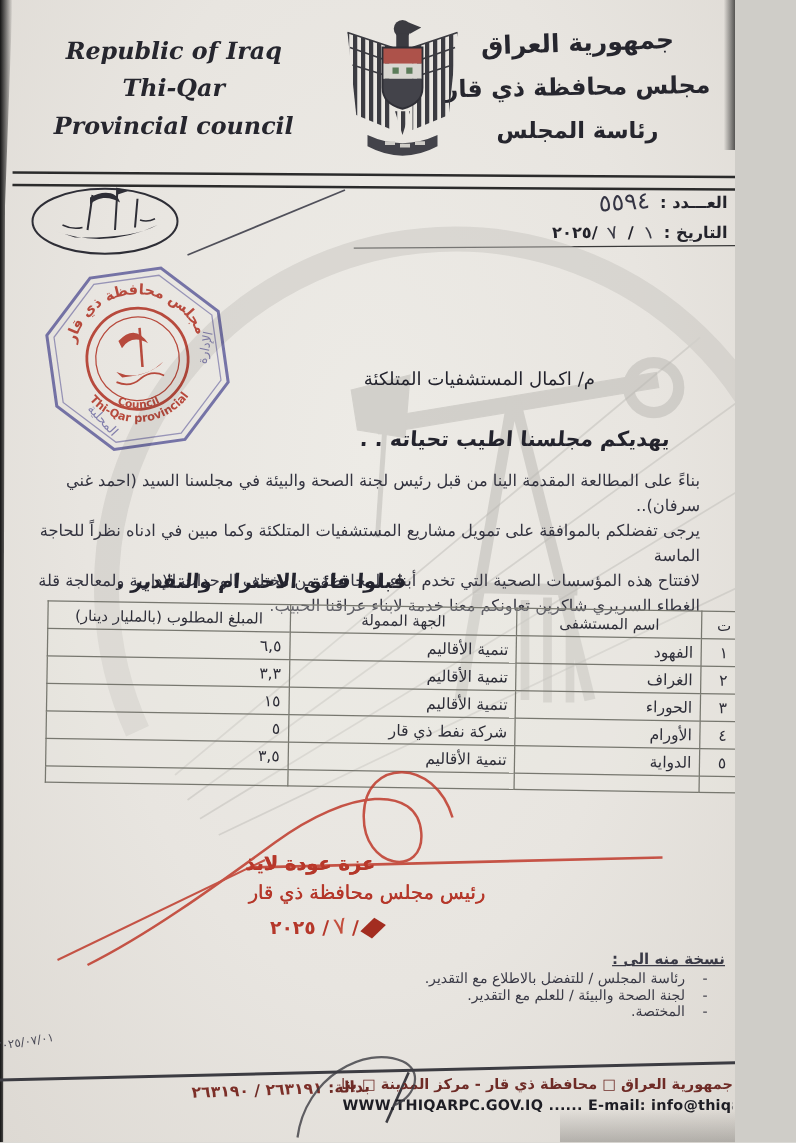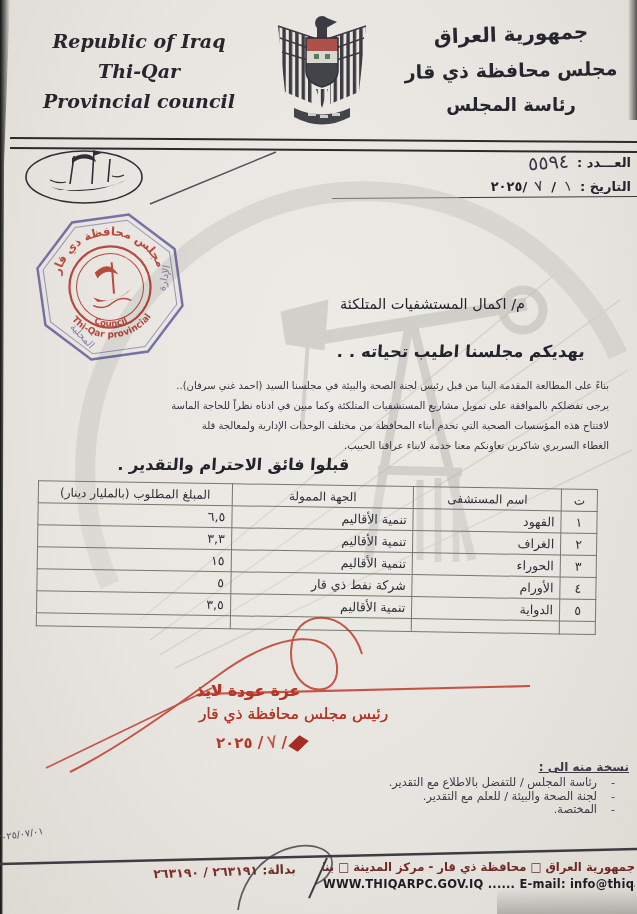--- a/index.html
+++ b/index.html
@@ -1,17 +1,17 @@
 <!DOCTYPE html>
 <html lang="ar"><head>
 <meta charset="utf-8">
 <style>
   html,body{margin:0;padding:0;}
   body{width:637px;height:914px;overflow:hidden;background:#cfcdc8;font-family:"DejaVu Sans",sans-serif;}
-  .page{position:relative;width:637px;height:914px;overflow:hidden;color:#2f2f38;
+  .page{position:relative;width:588px;height:914px;overflow:hidden;color:#2f2f38;
         background:radial-gradient(ellipse at 50% 40%, #edebe6 0%, #e8e5e0 55%, #ddd9d3 100%);}
   .abs{position:absolute;}
   
   .edge-left{left:0;top:0;width:10px;height:914px;
      background:linear-gradient(to right,#141414 0%,rgba(20,20,20,.55) 45%,rgba(20,20,20,0) 100%);
      clip-path:polygon(0 0,100% 0,40% 18%,30% 55%,25% 100%,0 100%);}
   .corner-tr{right:0;top:0;width:9px;height:120px;
      background:linear-gradient(to left,rgba(25,25,25,.7),rgba(25,25,25,0));}
   .corner-br{right:0;bottom:0;width:140px;height:26px;
      background:linear-gradient(to top,rgba(90,88,84,.35),rgba(90,88,84,0));}
@@ -33,21 +33,21 @@
   .ref .num{font-size:19px;letter-spacing:5px;color:#343443;transform:rotate(-4deg);display:inline-block;}
   .hand{display:inline-block;transform:rotate(-14deg);font-weight:normal;font-size:15px;color:#3b3b46;}
   .ref-underline{right:0;top:197px;width:305px;height:0;border-top:1.6px solid #3a3a3a;transform:rotate(-.4deg);}
   
   .to-line{right:26px;top:227px;left:110px;direction:rtl;text-align:right;
      font-size:15px;font-weight:bold;color:#20202a;z-index:5;}
   .subject{right:112px;top:296px;direction:rtl;font-size:14.5px;font-weight:normal;color:#23232d;z-index:5;}
   .greeting{right:52px;top:342px;direction:rtl;font-size:16.5px;font-weight:bold;color:#23232d;
      transform:skewX(-4deg);z-index:5;}
   .bodytext{left:28px;right:28px;top:376px;direction:rtl;text-align:right;
-     font-size:10px;line-height:20px;color:#33333f;z-index:5;}
+     font-size:13px;line-height:20px;color:#33333f;z-index:5;}
   .closing{left:0;right:170px;top:455px;text-align:center;direction:rtl;
      font-size:16px;font-weight:bold;color:#23232d;transform:skewX(-4deg);z-index:5;}
   
   table.hosp{position:absolute;left:38px;top:489px;width:560px;border-collapse:collapse;
      direction:rtl;font-size:12.5px;color:#2e2e38;transform:rotate(.9deg);transform-origin:top right;z-index:5;
      background:rgba(236,234,229,.25);}
   table.hosp td,table.hosp th{border:1.2px solid #77776f;height:21px;padding:0 6px;font-weight:normal;}
   table.hosp th{font-size:12px;}
   col.c-no{width:36px;} col.c-h{width:148px;} col.c-f{width:182px;} col.c-a{width:194px;}
   .cell-no{text-align:center;}

